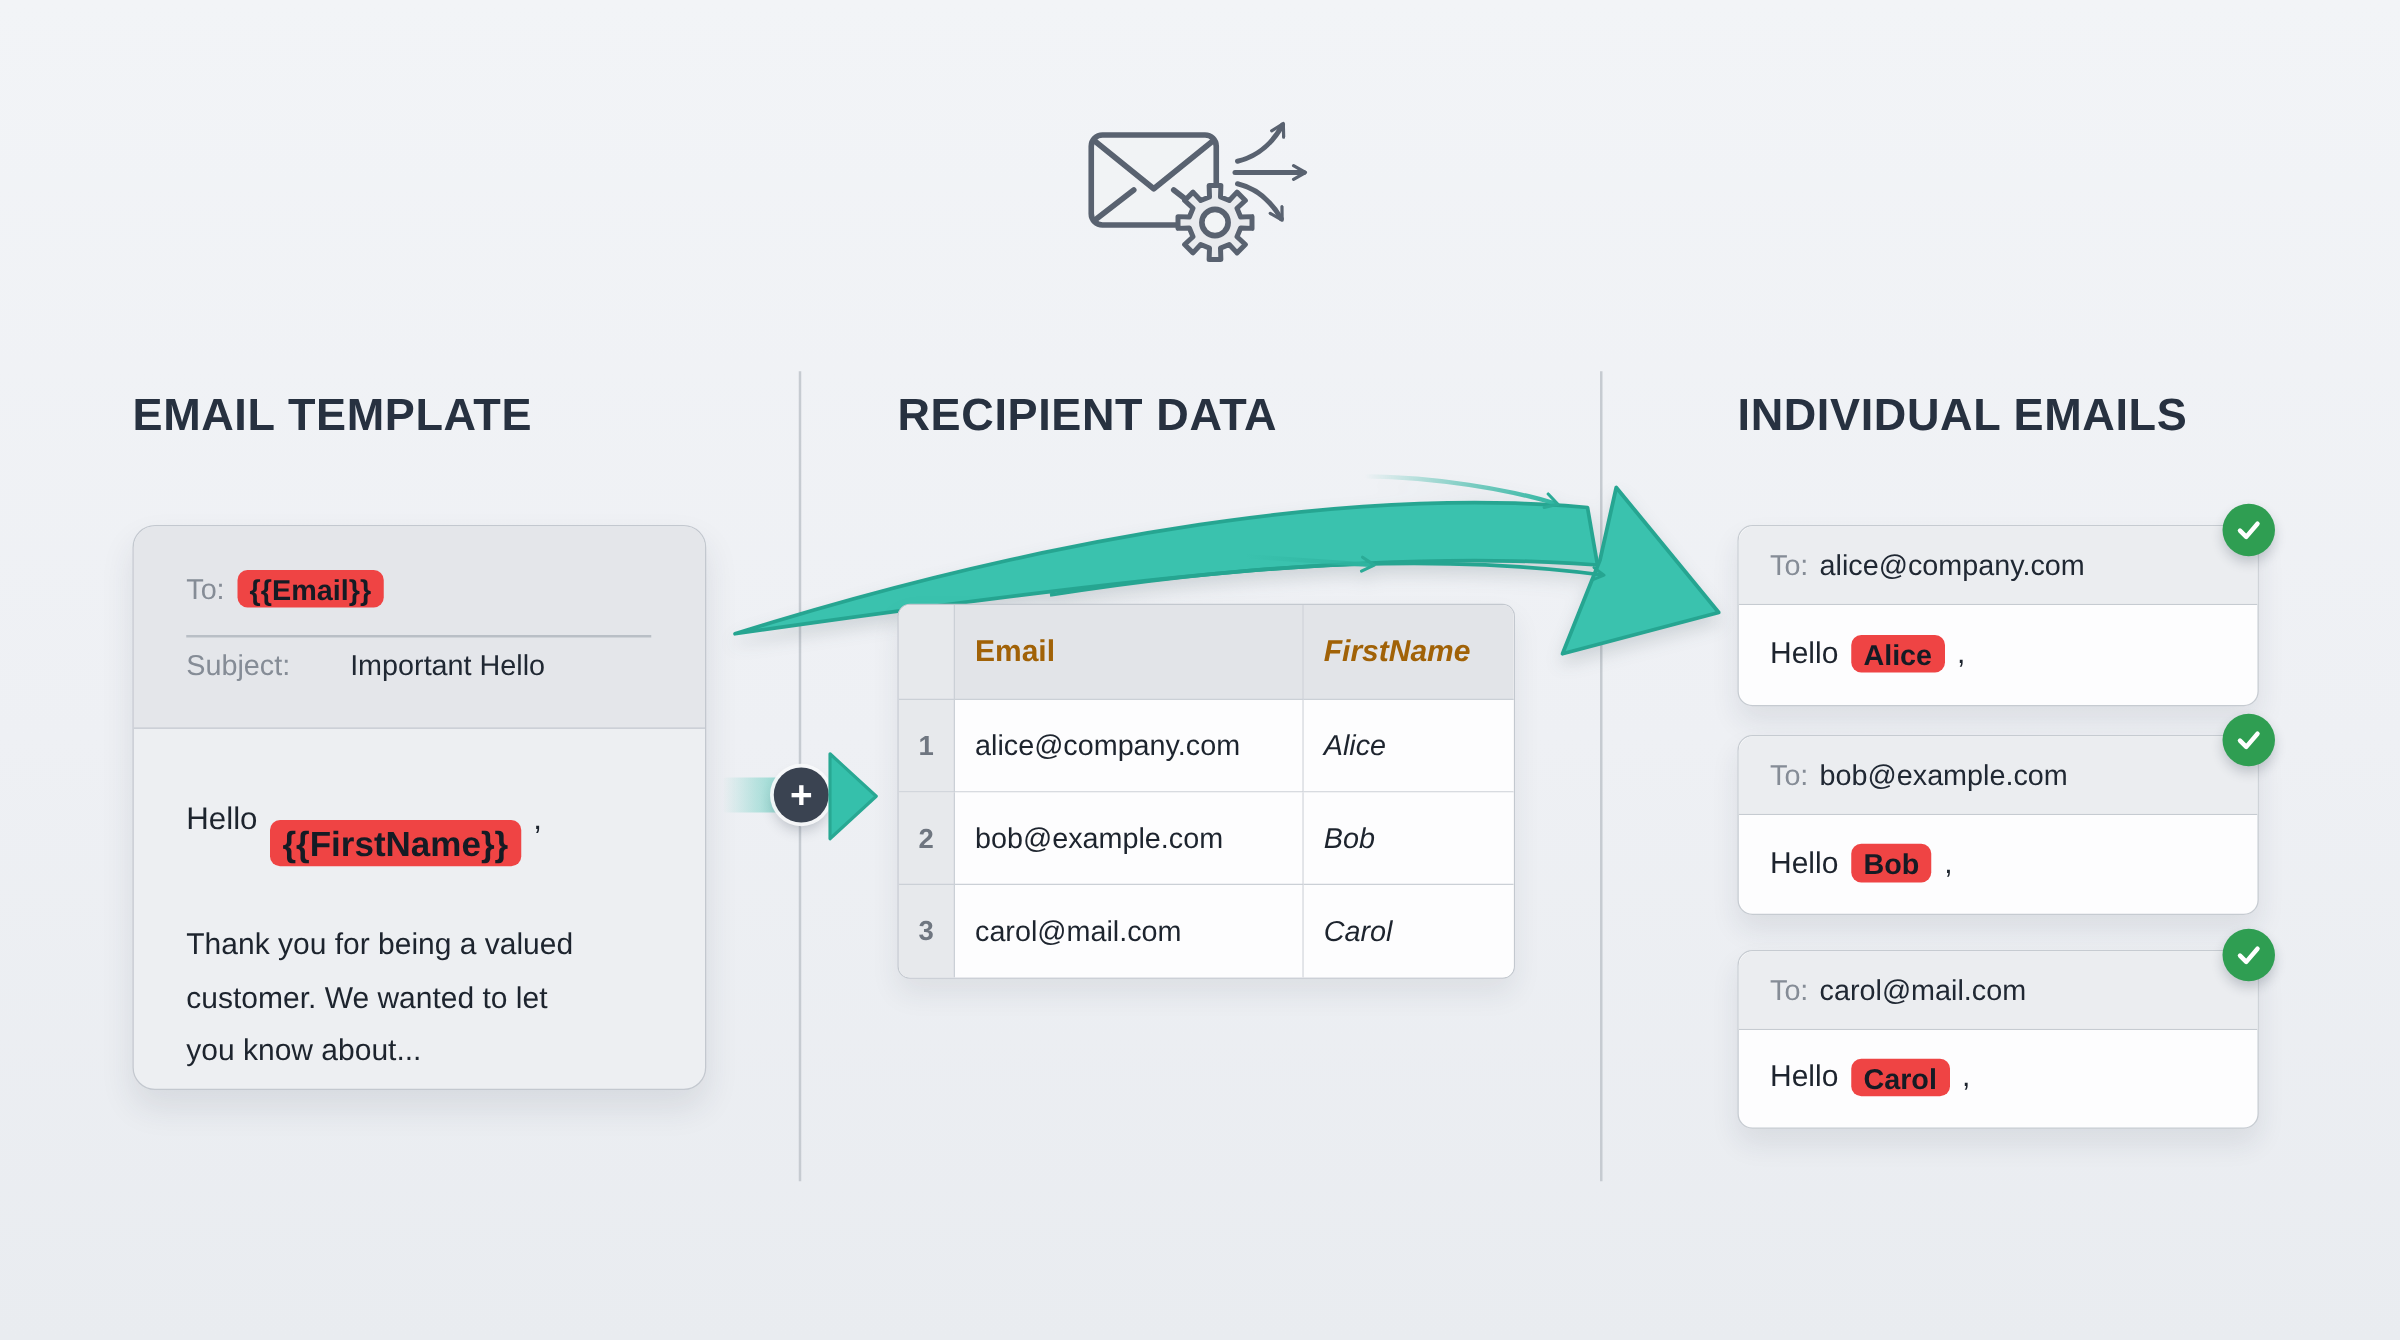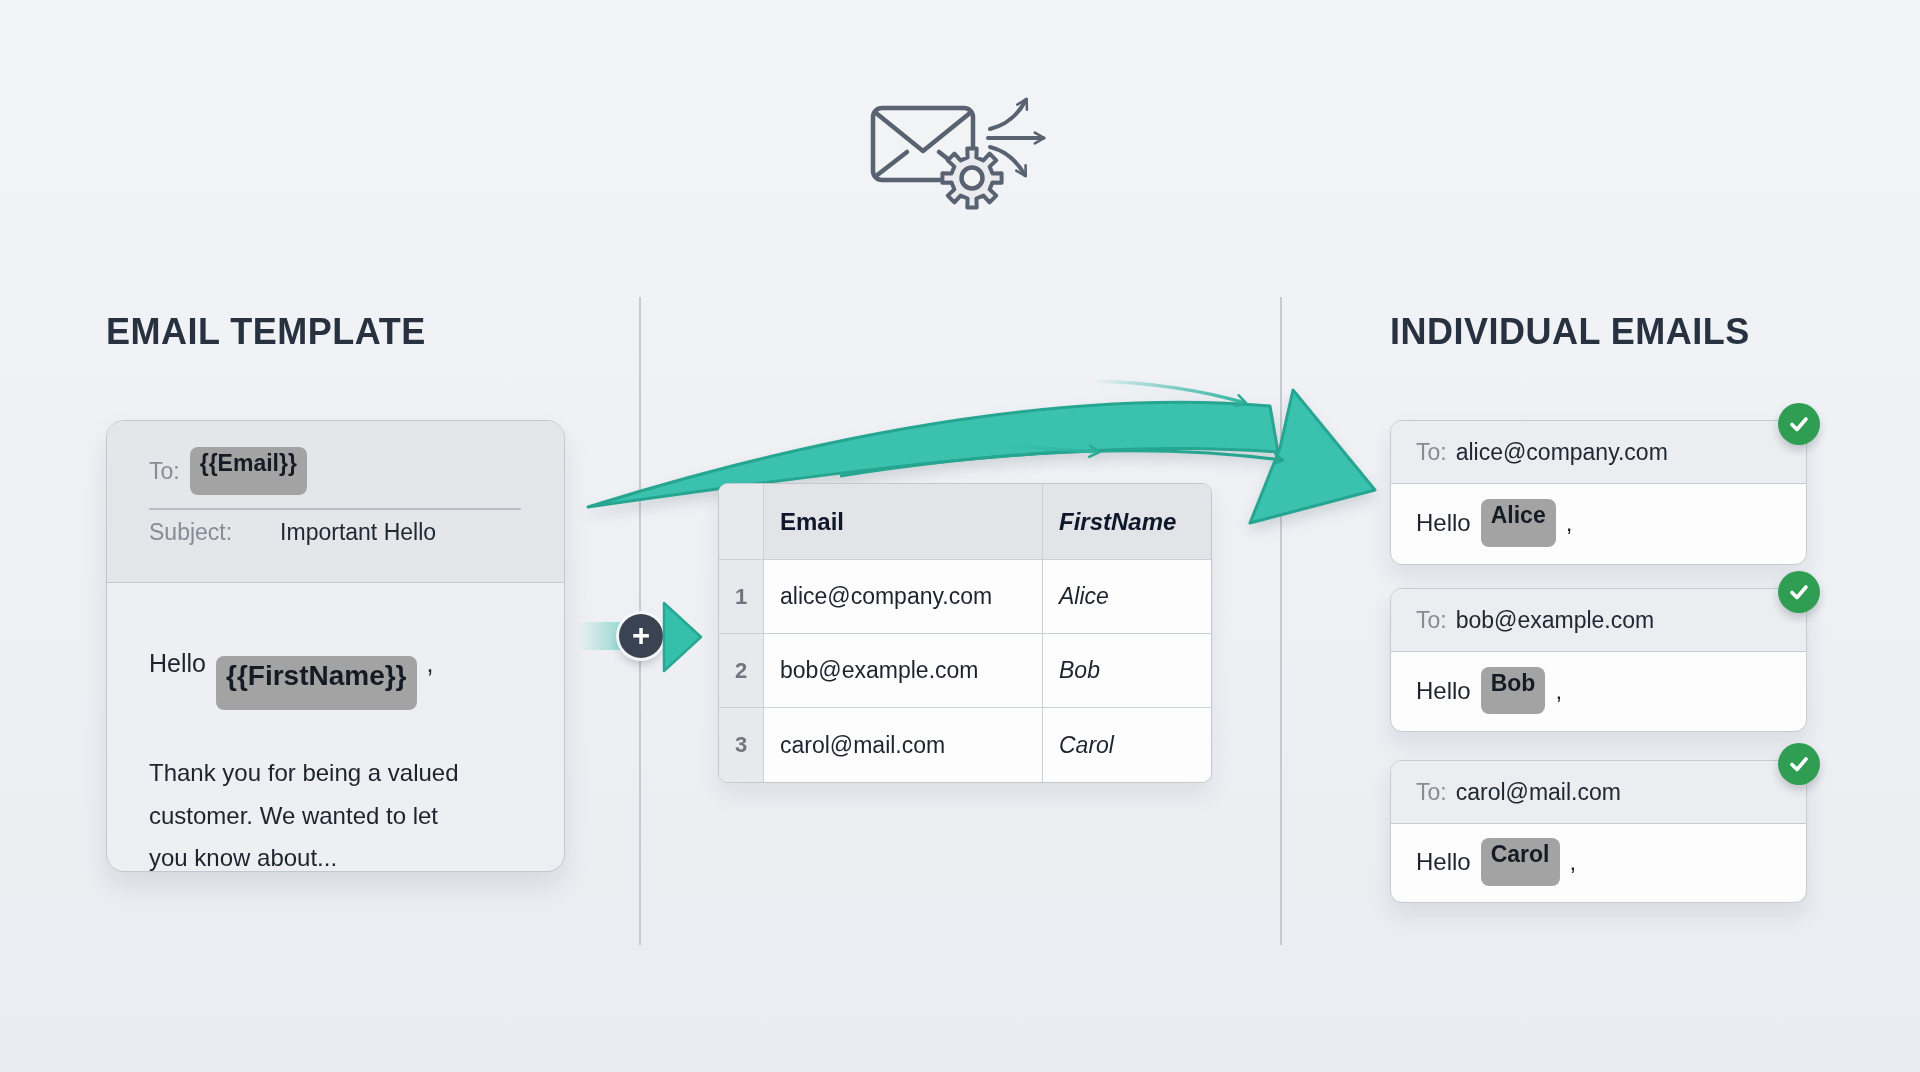--- a/index.html
+++ b/index.html
@@ -13,22 +13,22 @@
   #divider-right{left:1280px;}
 
   
   .section-title{position:absolute;top:311px;text-align:left;
     font-size:36px;font-weight:800;letter-spacing:.5px;color:#273140;}
   #title-template{left:106px;width:457px;}
   #title-data{left:718px;width:492px;}
   #title-emails{left:1390px;width:415px;}
 
   
-  .chip{display:inline-block;background:#a3a3a3;color:#151b24;font-weight:bold;
-        border-radius:8px;padding:2px 10px 17px;line-height:1.25;}
+  .chip{display:inline-block;background:#ef4444;color:#151b24;font-weight:bold;
+        border-radius:8px;padding:2px 10px 0;line-height:1.25;}
 
   
   #template-card{position:absolute;left:106px;top:420px;width:457px;height:450px;
     border:1.5px solid #c3c8cf;border-radius:18px;overflow:hidden;background:#edeff2;
     box-shadow:0 14px 26px rgba(35,48,68,.10);}
   #template-card .card-header{height:162px;background:#e4e6ea;box-sizing:border-box;
     padding:30px 43px 0 42px;border-bottom:1.5px solid #c3c8cf;}
   .meta-row{display:flex;align-items:center;gap:10px;font-size:23px;height:40px;}
   .meta-label{color:#858c96;}
   .meta-value{color:#202833;}
@@ -49,21 +49,21 @@
 
   
   #recipient-table{position:absolute;left:718px;top:483px;width:492px;
     border:1.5px solid #c3c8cf;border-radius:10px;overflow:hidden;background:#fdfdfe;
     box-shadow:0 12px 22px rgba(35,48,68,.08);}
   .t-row{display:grid;grid-template-columns:45px 279px 1fr;}
   .t-cell{box-sizing:border-box;border-right:1px solid #cbd0d6;border-bottom:1px solid #cbd0d6;
     display:flex;align-items:center;}
   .t-row .t-cell:last-child{border-right:none;font-style:italic;}
   .t-row:last-child .t-cell{border-bottom:none;}
-  .t-head .t-cell{height:76px;background:#e2e4e8;font-size:24px;font-weight:bold;color:#0f172a;}
+  .t-head .t-cell{height:76px;background:#e2e4e8;font-size:24px;font-weight:bold;color:#a16207;}
   .t-body .t-cell{height:74px;font-size:23px;color:#1d242e;background:#fdfdfe;}
   .t-cell.num{justify-content:center;background:#e7e9ec !important;color:#6f7680;font-weight:bold;font-size:22px;}
   .t-cell.pad{padding-left:16px;}
 
   
   .email-card{position:absolute;left:1390px;width:415px;border:1.5px solid #c6cbd1;border-radius:12px;
     background:#fdfdfe;box-shadow:0 12px 22px rgba(35,48,68,.09);}
   .email-card .e-header{height:62px;background:#ebedf0;border-bottom:1.5px solid #c6cbd1;
     border-radius:12px 12px 0 0;display:flex;align-items:center;gap:9px;padding-left:25px;font-size:23px;}
   .email-card .e-body{display:flex;align-items:center;gap:10px;padding-left:25px;font-size:24px;color:#1d242e;}
@@ -106,20 +106,21 @@
       <circle cx="0" cy="0" r="10.5" fill="#f2f4f6" stroke="#596270" stroke-width="4.5"></circle>
     </g>
     <g fill="none" stroke="#596270" stroke-width="4" stroke-linecap="round">
       <path d="M135 49 C 152 45, 164 33, 171 20" marker-end="url(#mGray)"></path>
       <path d="M133 58 L 188 58" marker-end="url(#mGray)"></path>
       <path d="M135 67 C 152 71, 163 83, 170 95" marker-end="url(#mGray)"></path>
     </g>
   </svg>
 
   <div class="section-title" id="title-template">EMAIL TEMPLATE</div>
+  <div class="section-title" id="title-data">RECIPIENT DATA</div>
   <div class="section-title" id="title-emails">INDIVIDUAL EMAILS</div>
 
   <svg id="merge-arrow-svg" class="overlay" width="1920" height="1072" viewBox="0 0 1920 1072">
     <defs>
       <marker id="mTeal" viewBox="0 0 10 10" refX="7.5" refY="5" markerWidth="4" markerHeight="4" orient="auto">
         <path d="M1.5 1 L8.5 5 L1.5 9" fill="none" stroke="#2bab97" stroke-width="1.8" stroke-linecap="round" stroke-linejoin="round"></path>
       </marker>
       <marker id="mTealD" viewBox="0 0 10 10" refX="7.5" refY="5" markerWidth="4.2" markerHeight="4.2" orient="auto">
         <path d="M1.5 1 L8.5 5 L1.5 9" fill="none" stroke="#26a591" stroke-width="1.8" stroke-linecap="round" stroke-linejoin="round"></path>
       </marker>

